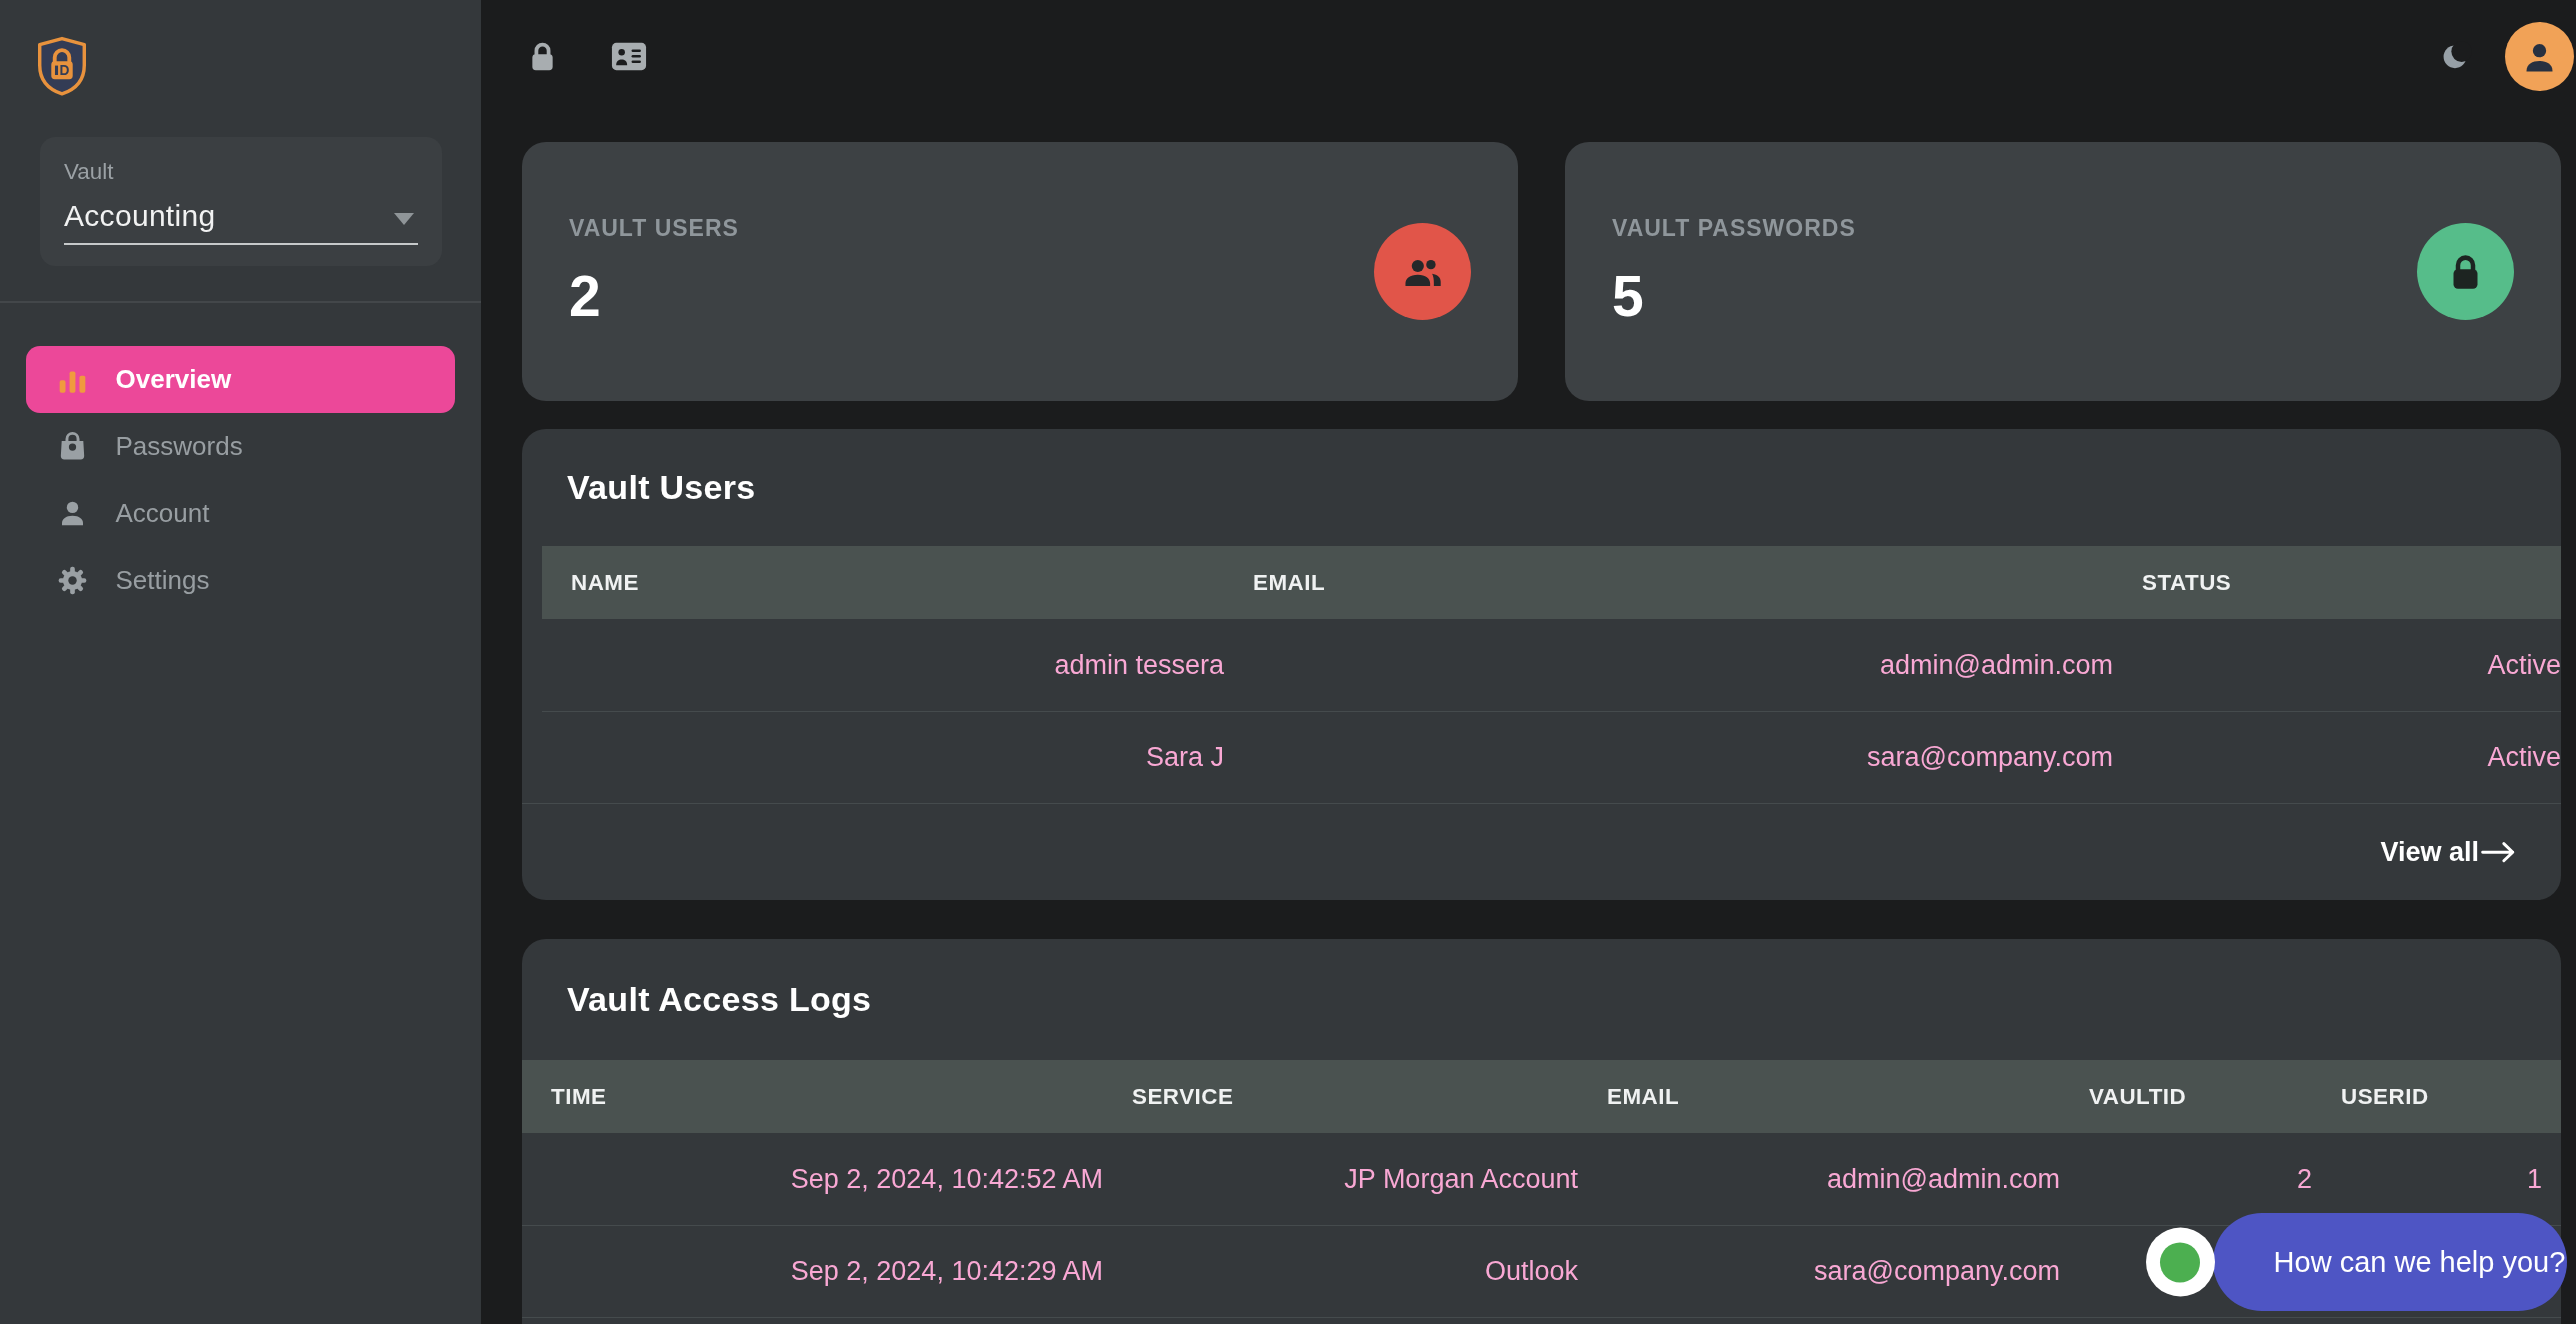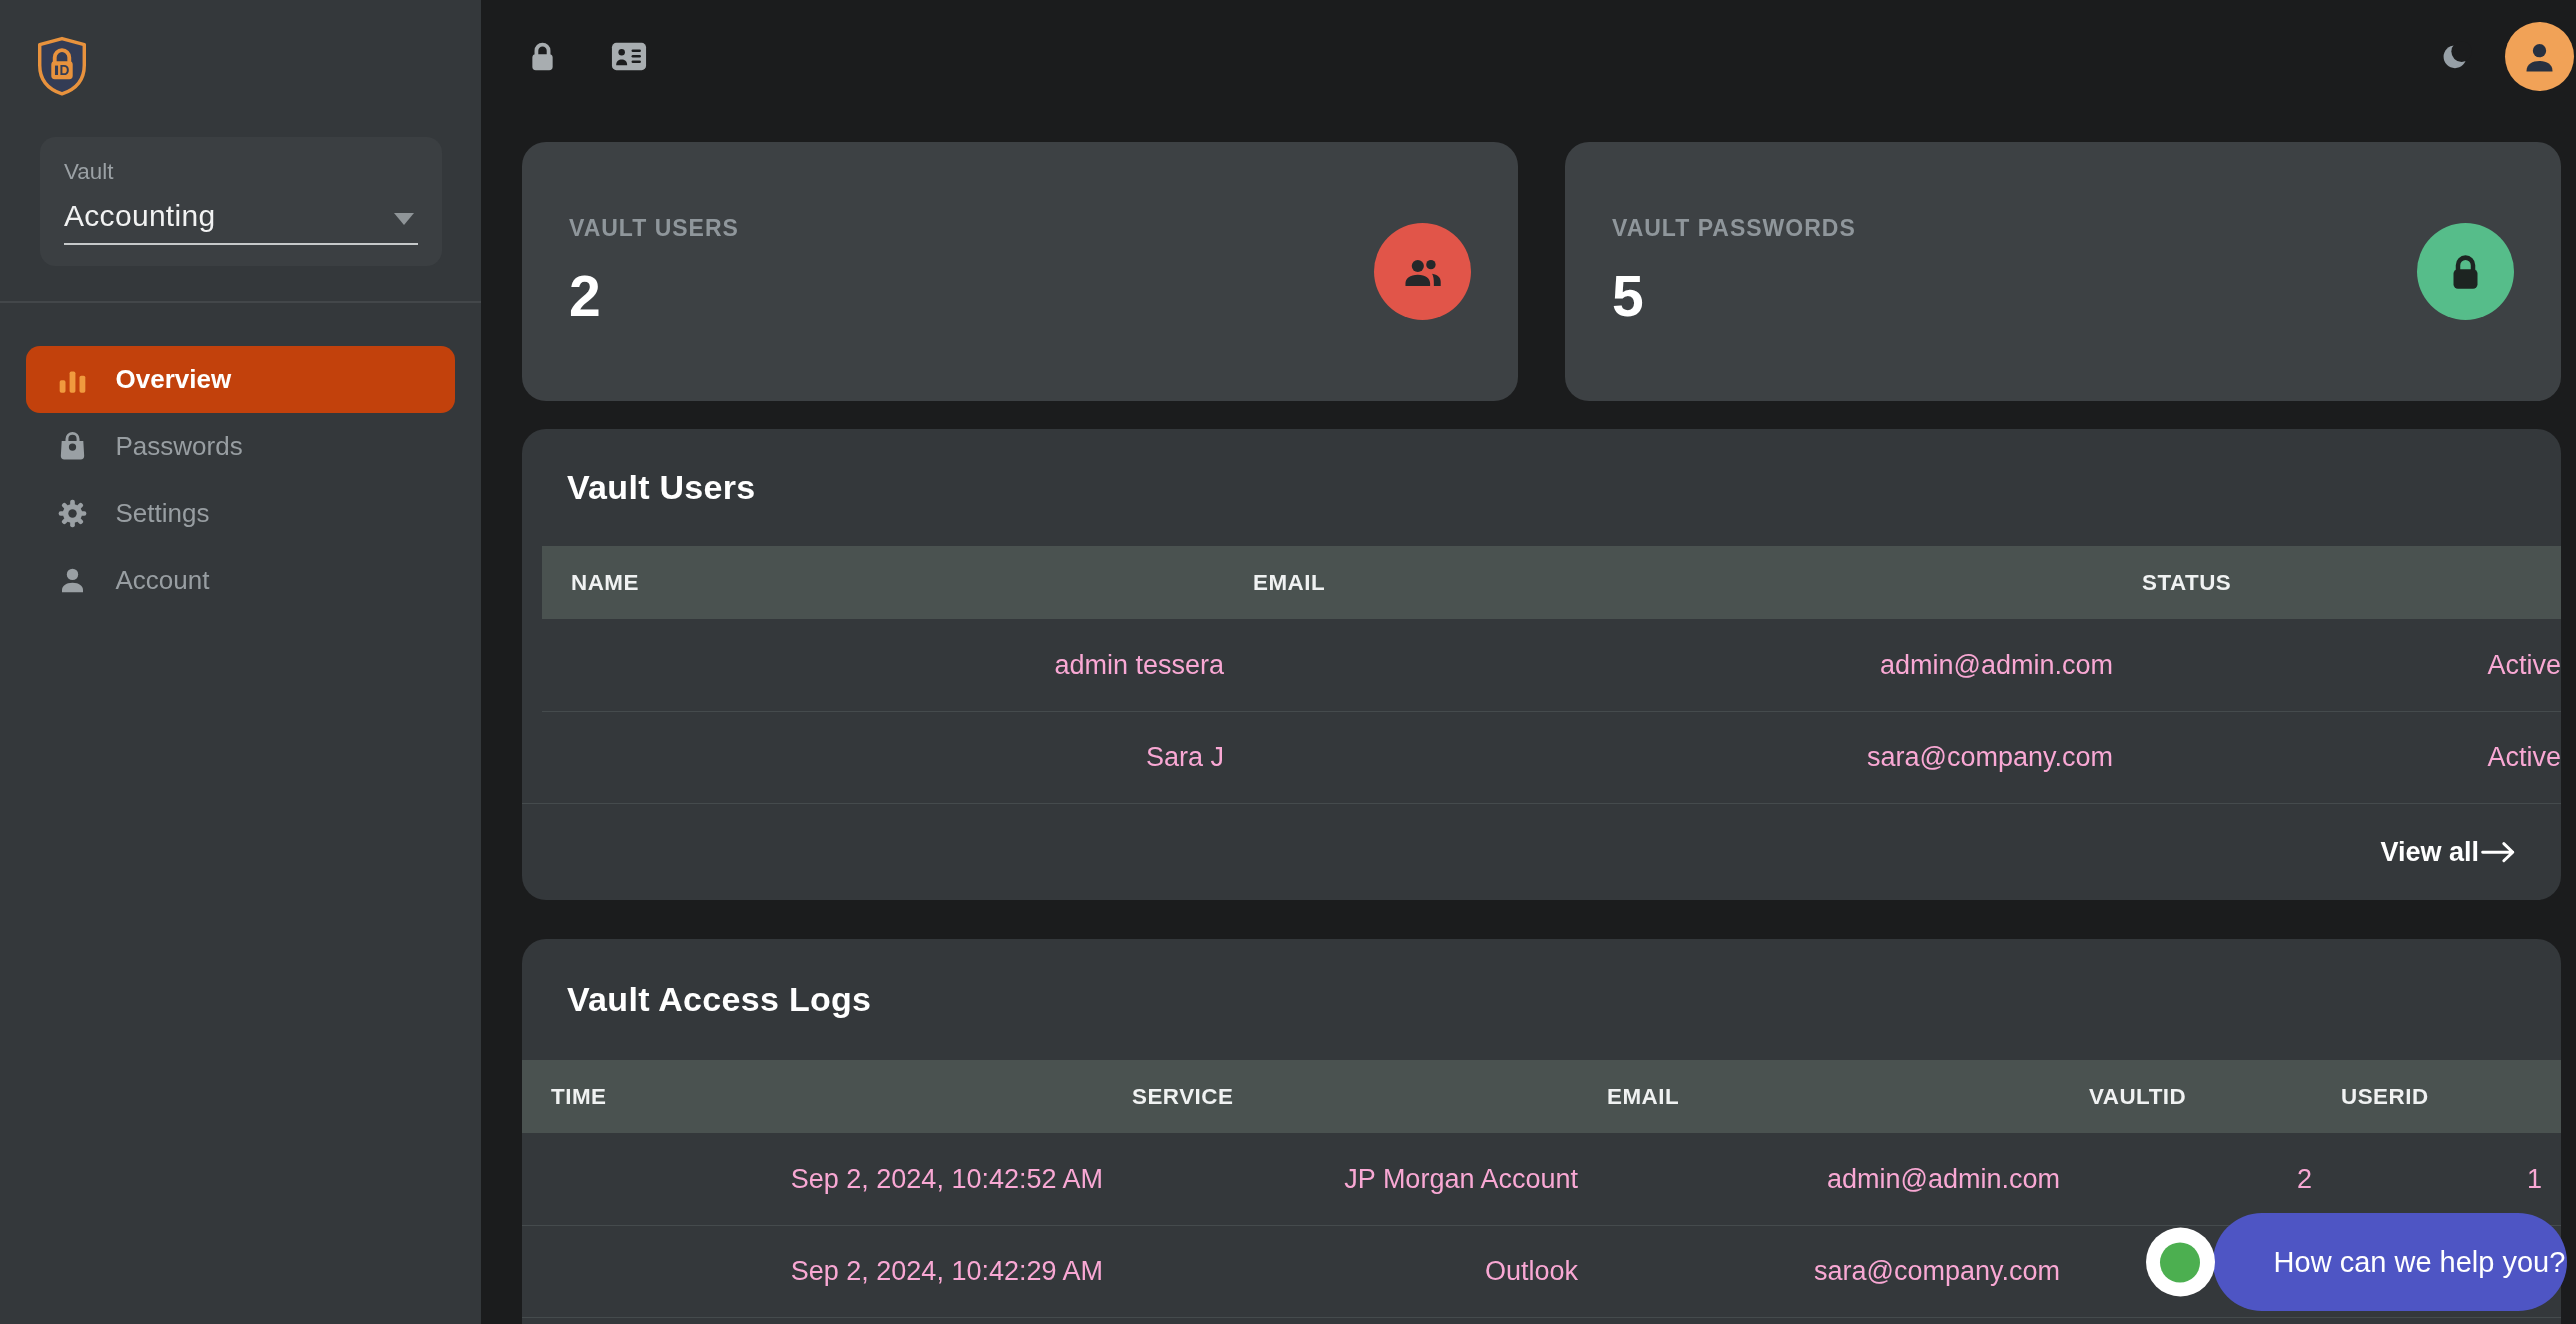--- a/index.html
+++ b/index.html
@@ -27,21 +27,21 @@
     position:absolute; right:28px; top:76px; width:0; height:0;
     border-left:10.4px solid transparent; border-right:10.4px solid transparent;
     border-top:12px solid #8f9598;
   }
   .sidebar-divider { margin-top:35px; height:1.7px; background:#43474a; }
   .nav { margin-top:43px; }
   .nav-item {
     margin:0 26px; height:67px; border-radius:14px;
     display:flex; align-items:center; padding-left:28.5px; gap:26px; cursor:pointer;
   }
-  .nav-item.active { background:#c2410c; }
+  .nav-item.active { background:#ec4899; }
   .nav-item .nav-icon { width:35px; height:35px; flex:none; display:flex; align-items:center; justify-content:center; }
   .nav-item .nav-label { font-size:26px; color:#989ea2; font-weight:500; }
   .nav-item.active .nav-label { color:#ffffff; font-weight:700; }
 
   
   .main { flex:1; display:flex; flex-direction:column; }
   .topbar { height:112px; flex:none; display:flex; align-items:center; padding:0 22.4px 0 47px; }
   .topbar .icon-btn { display:flex; align-items:center; justify-content:center; cursor:pointer; }
   .tb-gap { width:54px; }
   .tb-right { margin-left:auto; display:flex; align-items:center; gap:33px; }
@@ -143,41 +143,41 @@
           <path d="M4.6 8.2 h14.8 l.6 10.2 a2.3 2.3 0 0 1 -2.3 2.5 H6.3 a2.3 2.3 0 0 1 -2.3 -2.5 z" fill="#9aa0a4"></path>
           <circle cx="12" cy="12.4" r="2.5" fill="#34383b"></circle>
         </svg>
       </span>
       <span class="nav-label">Passwords</span>
     </div>
 
     <div class="nav-item">
       <span class="nav-icon">
         <svg width="35" height="35" viewBox="0 0 24 24">
+          <circle cx="12" cy="7.8" r="3.9" fill="#9aa0a4"></circle>
+          <path d="M12 13.6 c-4.6 0 -7.2 2.3 -7.2 5 V20 h14.4 v-1.4 c0 -2.7 -2.6 -5 -7.2 -5 z" fill="#9aa0a4"></path>
+        </svg>
+      </span>
+      <span class="nav-label">Account</span>
+    </div>
+
+    <div class="nav-item">
+      <span class="nav-icon">
+        <svg width="35" height="35" viewBox="0 0 24 24">
           <g fill="#9aa0a4">
             <rect x="10.4" y="2.5" width="3.2" height="19" rx="1.4"></rect>
             <rect x="10.4" y="2.5" width="3.2" height="19" rx="1.4" transform="rotate(45 12 12)"></rect>
             <rect x="10.4" y="2.5" width="3.2" height="19" rx="1.4" transform="rotate(90 12 12)"></rect>
             <rect x="10.4" y="2.5" width="3.2" height="19" rx="1.4" transform="rotate(135 12 12)"></rect>
             <circle cx="12" cy="12" r="6.6"></circle>
           </g>
           <circle cx="12" cy="12" r="2.9" fill="#34383b"></circle>
         </svg>
       </span>
       <span class="nav-label">Settings</span>
-    </div>
-
-    <div class="nav-item">
-      <span class="nav-icon">
-        <svg width="35" height="35" viewBox="0 0 24 24">
-          <circle cx="12" cy="7.8" r="3.9" fill="#9aa0a4"></circle>
-          <path d="M12 13.6 c-4.6 0 -7.2 2.3 -7.2 5 V20 h14.4 v-1.4 c0 -2.7 -2.6 -5 -7.2 -5 z" fill="#9aa0a4"></path>
-        </svg>
-      </span>
-      <span class="nav-label">Account</span>
     </div>
   </nav>
 </aside>
 
 <div class="main">
 
   <header class="topbar">
     <span class="icon-btn">
       <svg width="29" height="35" viewBox="0 0 20 24">
         <path d="M5.8 11.2 V8 a4.2 4.2 0 0 1 8.4 0 v3.2" fill="none" stroke="#a8adb0" stroke-width="2.6"></path>

